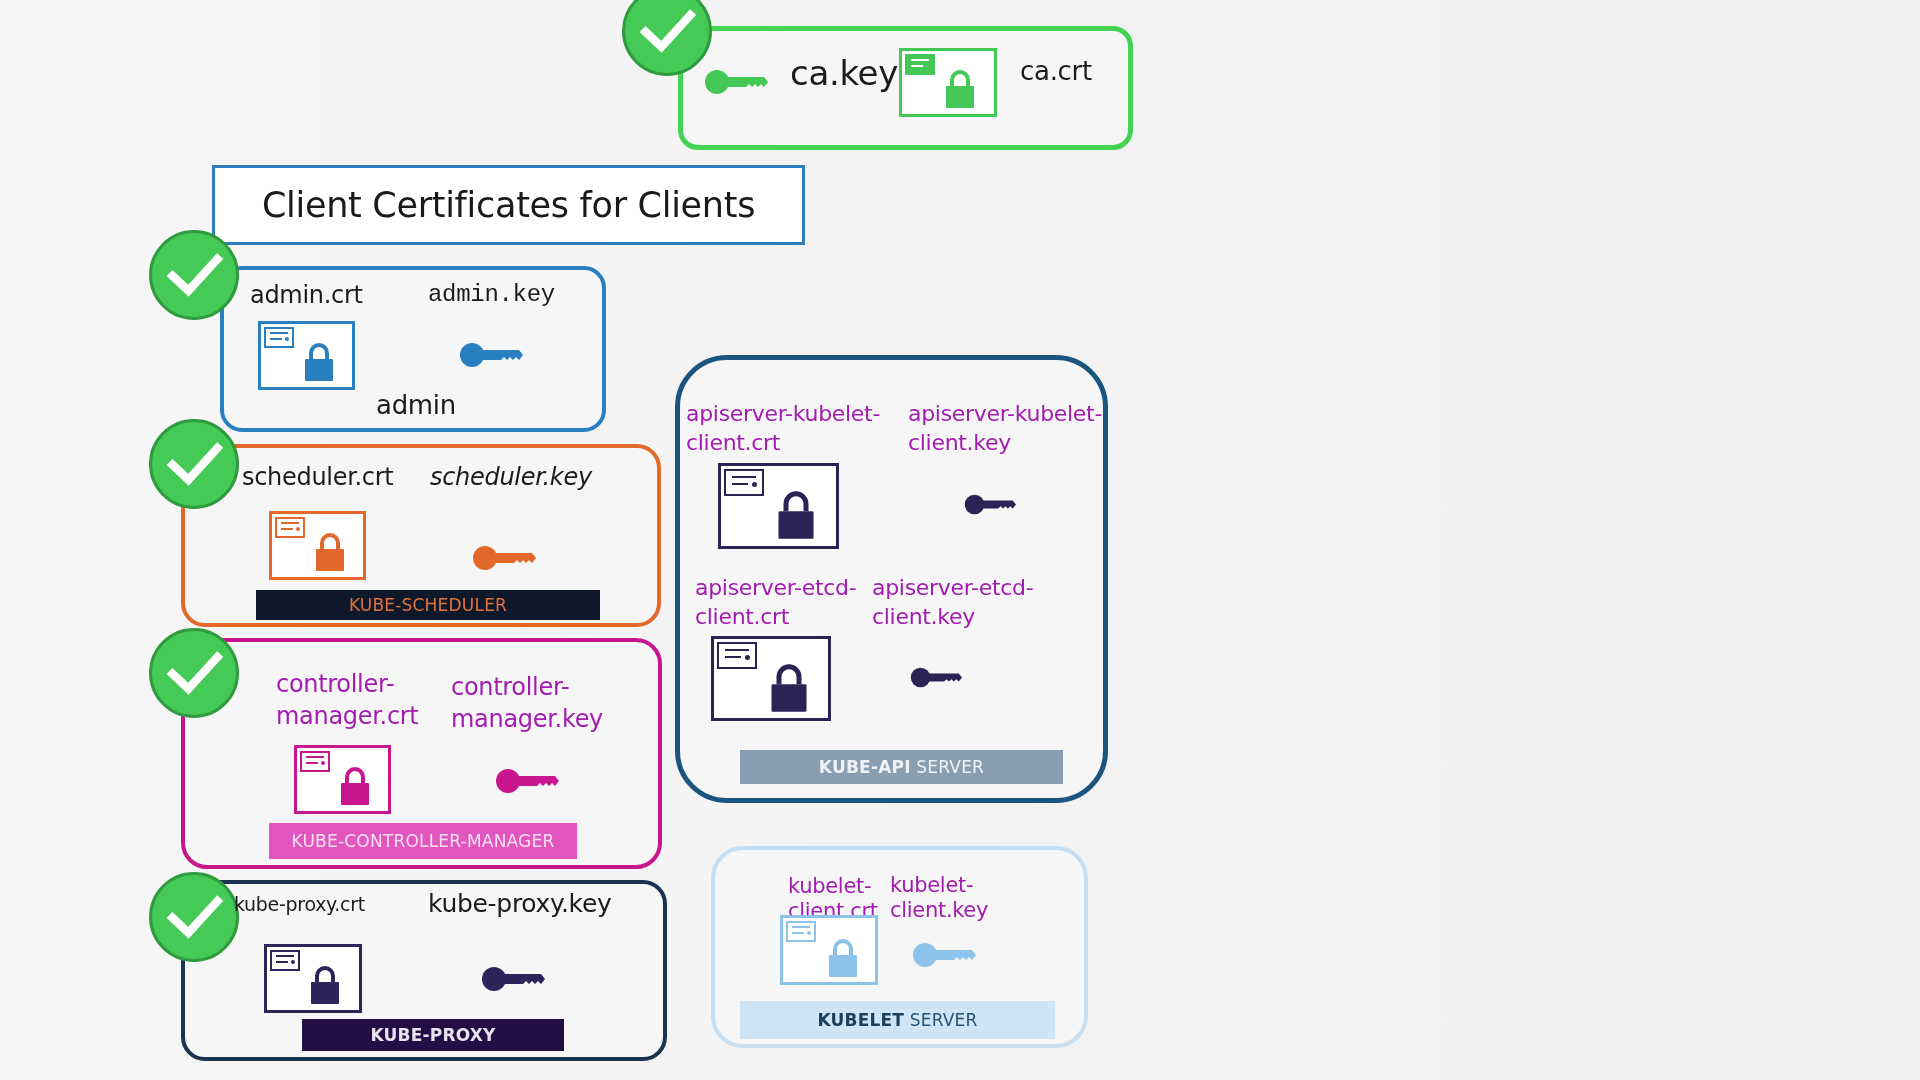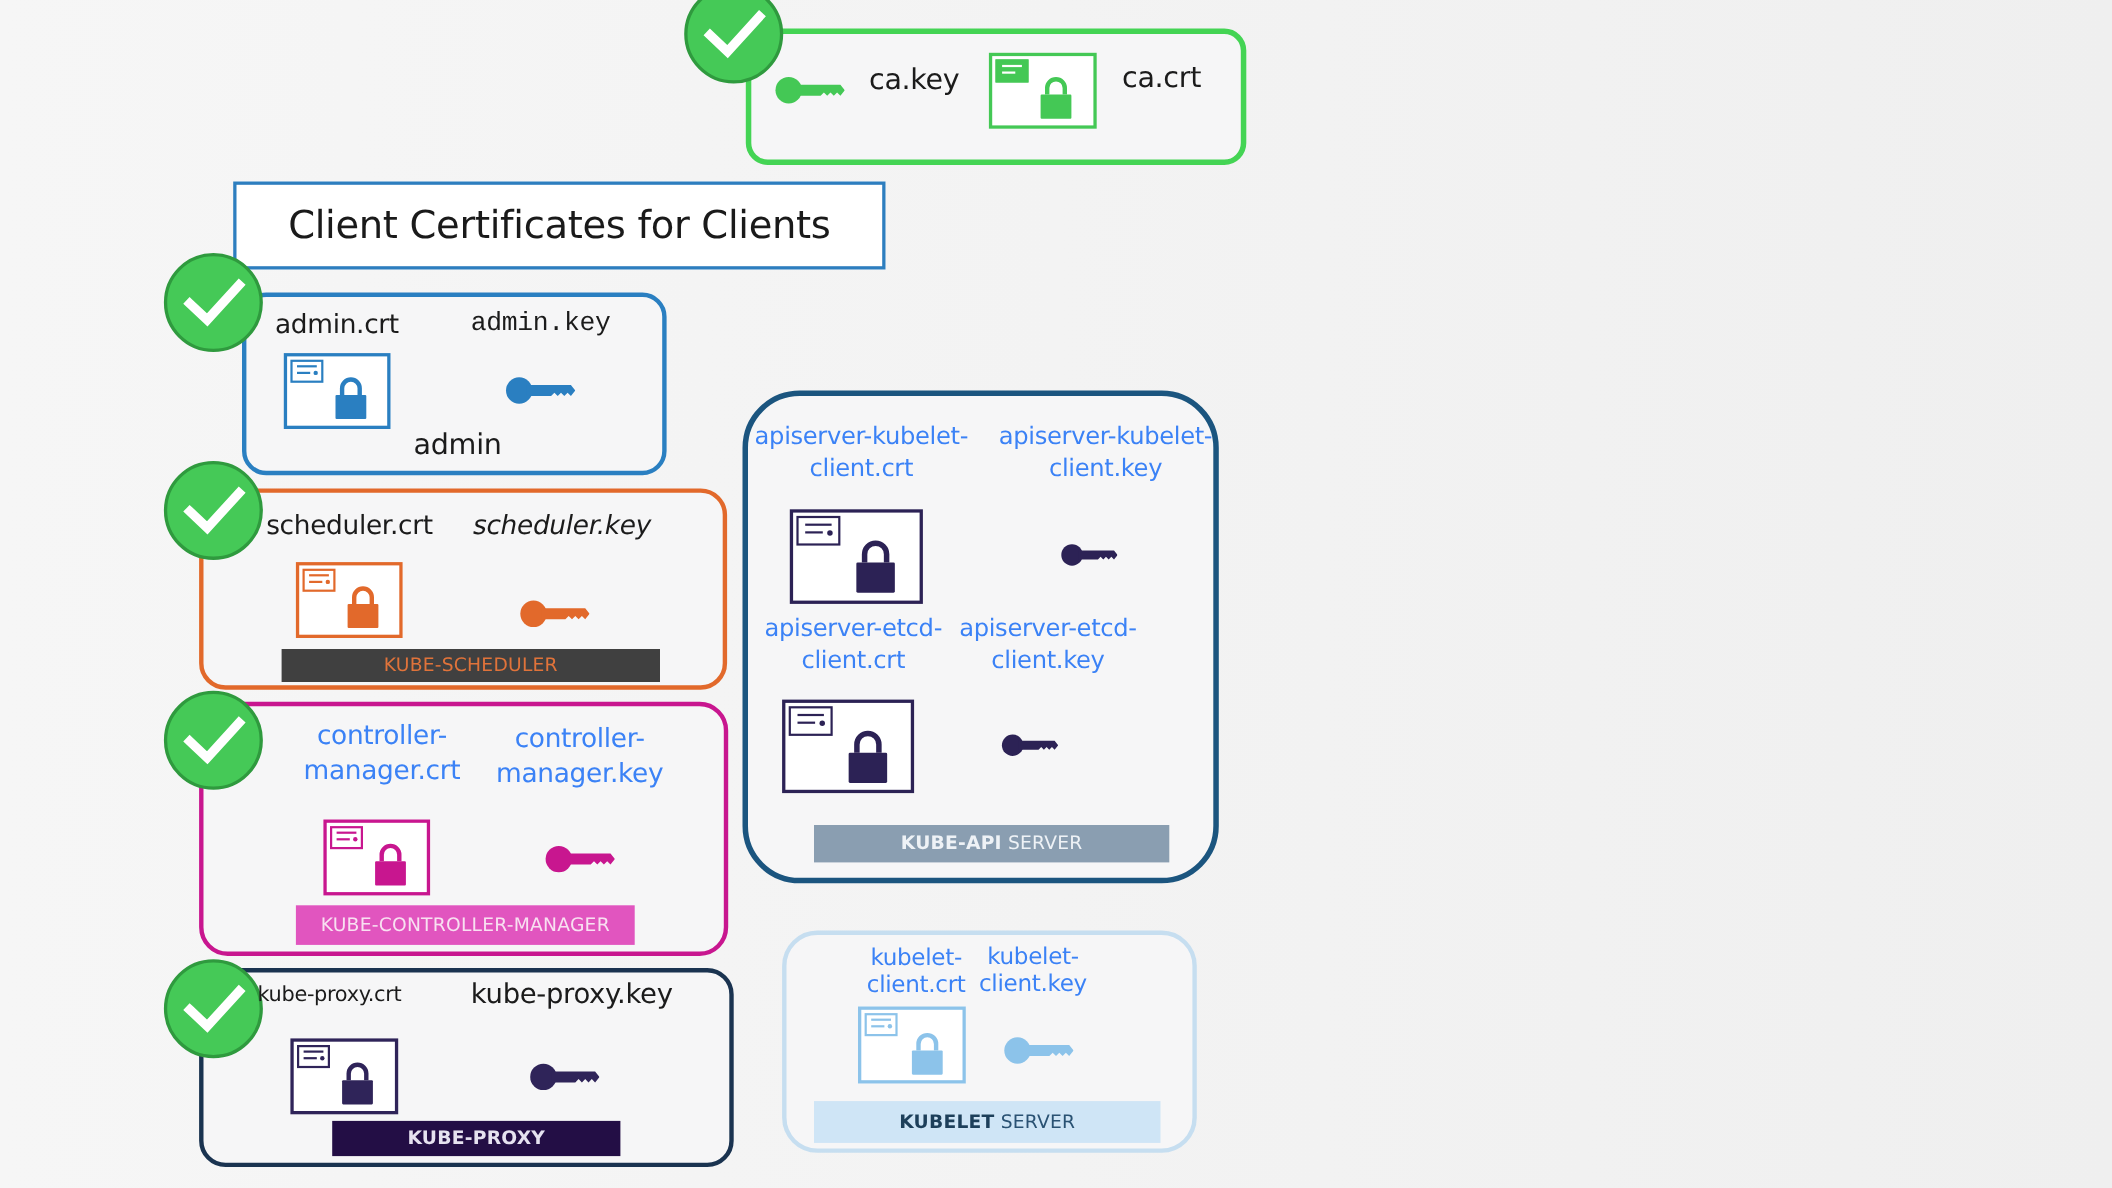--- a/index.html
+++ b/index.html
@@ -4,21 +4,21 @@
 <style>
   html, body { margin:0; padding:0; }
   body {
     width:1920px; height:1080px; position:relative; overflow:hidden;
     background: linear-gradient(90deg, #f6f6f6 0%, #f3f3f3 50%, #efefef 100%);
     font-family: "DejaVu Sans", "Liberation Sans", sans-serif;
     color:#1a1a1a;
   }
   .box { position:absolute; box-sizing:border-box; border-style:solid; background:#f6f6f7; }
   .lbl { position:absolute; font-size:24px; line-height:30px; text-align:center; white-space:nowrap; color:#1b1b1b; letter-spacing:-0.3px; }
-  .lbl2 { position:absolute; font-size:22px; line-height:29px; text-align:center; white-space:pre-line; color:#3b82f6; letter-spacing:-0.3px; }
+  .lbl2 { position:absolute; font-size:22px; line-height:29px; text-align:left; white-space:pre-line; color:#a21caf; letter-spacing:-0.3px;margin-top:16px; }
   .check { position:absolute; width:90px; height:90px; border-radius:50%; background:#45c957; border:3px solid #2f9a3e; box-sizing:border-box; }
   .check svg { position:absolute; left:0; top:0; }
   .cert { position:absolute; box-sizing:border-box; border:3px solid; background:#fff; }
   .cert .mini { position:absolute; left:3px; top:3px; width:30px; height:21px; box-sizing:border-box; border:2px solid; }
   .cert .mini i { position:absolute; display:block; }
   .cert .lock { position:absolute; }
   .keyicon { position:absolute; }
   .tag { position:absolute; text-align:center; font-size:17px; line-height:30px; letter-spacing:0.2px; }
   .title { position:absolute; box-sizing:border-box; border:3px solid #2d7ebf; background:#fff; font-size:35px; text-align:center; line-height:74px; color:#1a1a1a; letter-spacing:-0.3px; }
 </style>
@@ -43,21 +43,21 @@
 
 <div class="box" style="left:678px;top:26px;width:455px;height:124px;border-width:5px;border-color:#44d454;border-radius:20px;"></div>
 <div class="check" style="left:622px;top:-14px;">
   <svg width="84" height="84" viewBox="0 0 90 90">
       <use href="#check-sym"></use>
     </svg>
 </div>
 <svg class="keyicon" width="64" height="28" style="left:704px;top:68px;fill:#44c855;">
     <use href="#key-sym"></use>
   </svg>
-<div class="lbl" style="left:790px;top:58px;font-size:26px;">ca.key</div>
+<div class="lbl" style="left:790px;top:58px;font-size:34px;">ca.key</div>
 <div class="cert" style="left:899px;top:48px;width:98px;height:69px;border-color:#44c855;">
   <div class="mini" style="border-color:#44c855;background:#44c855;">
     <i style="left:4px;top:3px;width:18px;height:2px;background:#fff;"></i>
     <i style="left:4px;top:9px;width:12px;height:2px;background:#fff;"></i>
   </div>
   <svg class="lock" width="30" height="40" style="left:43px;top:18px;color:#44c855;fill:#44c855;">
       <use href="#lock-sym"></use>
     </svg>
 </div>
 <div class="lbl" style="left:1020px;top:56px;font-size:26px;">ca.crt</div>
@@ -101,21 +101,21 @@
     <i style="left:4px;top:9px;width:12px;height:2px;background:#e2692b;"></i>
     <i style="left:19px;top:8px;width:4px;height:4px;border-radius:50%;background:#e2692b;"></i>
   </div>
   <svg class="lock" width="30" height="40" style="left:43px;top:18px;color:#e2692b;fill:#e2692b;">
       <use href="#lock-sym"></use>
     </svg>
 </div>
 <svg class="keyicon" width="64" height="28" style="left:472px;top:544px;fill:#e2692b;">
     <use href="#key-sym"></use>
   </svg>
-<div class="tag" style="left:256px;top:590px;width:344px;height:30px;background:#404040;color:#e0733a;">KUBE-SCHEDULER</div>
+<div class="tag" style="left:256px;top:590px;width:344px;height:30px;background:#0f172a;color:#e0733a;">KUBE-SCHEDULER</div>
 
 <div class="box" style="left:181px;top:638px;width:481px;height:231px;border-width:4px;border-color:#c8168f;border-radius:26px;"></div>
 <div class="check" style="left:149px;top:628px;">
   <svg width="84" height="84" viewBox="0 0 90 90">
       <use href="#check-sym"></use>
     </svg>
 </div>
 <div class="lbl2" style="left:276px;top:652px;font-size:24px;line-height:32px;">controller-
 manager.crt</div>
 <div class="lbl2" style="left:451px;top:655px;font-size:24px;line-height:32px;">controller-

